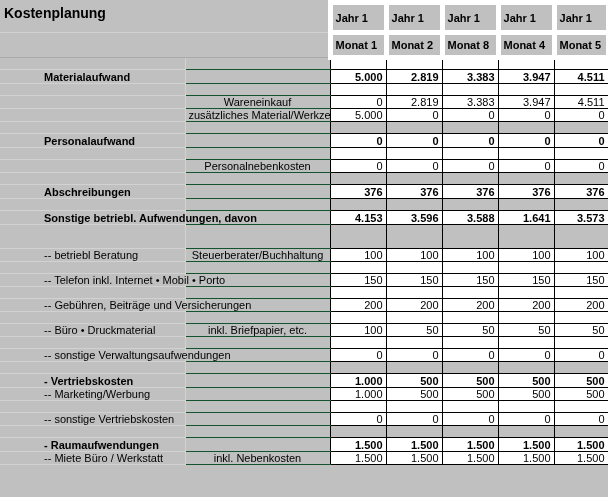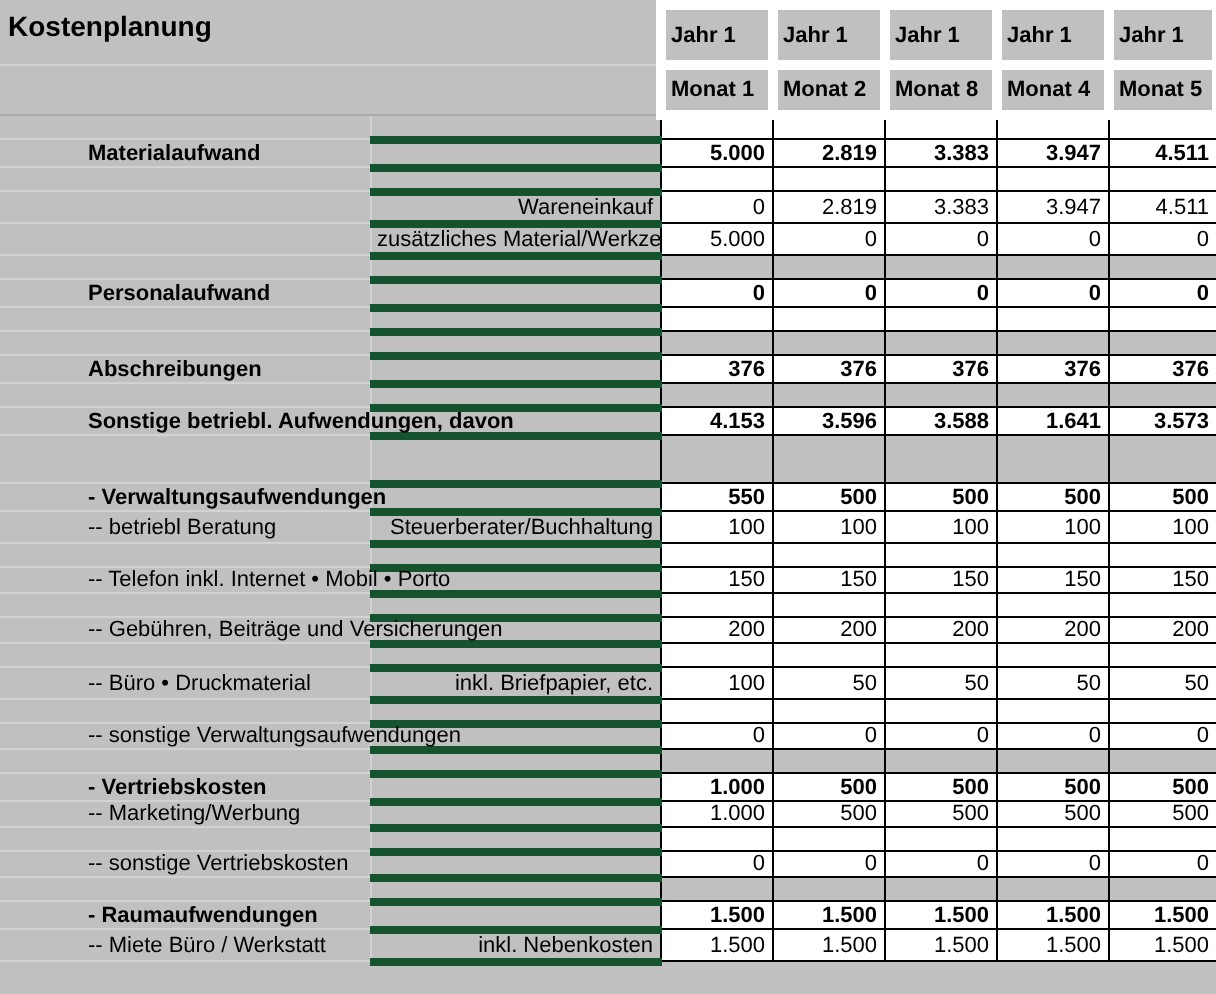--- a/index.html
+++ b/index.html
@@ -50,22 +50,22 @@
   td.lab {
     background: var(--gray, #c0c0c0);
     text-align: left;
     border-bottom: 1px solid #d2d2d2;
     border-right: 1px solid #d2d2d2;
     overflow: visible;
     padding-left: 44px;
   }
   td.sub {
     background: var(--gray, #c0c0c0);
-    text-align: right;
-    border-bottom: 4px solid #14532d;
+    text-align: center;
+    border-bottom: 1px solid #14532d;
     overflow: hidden;
     margin-left: 12px;
   }
   td.val {
     background: #ffffff;
     text-align: right;
     border: 1px solid #000000;
     overflow: hidden;
   }
   tr.section { height: 14px; }
@@ -173,20 +173,29 @@
         </tr>
         <tr class="spacer bg-white">
           <td class="lab"></td>
           <td class="sub"></td>
           <td class="val"></td>
           <td class="val"></td>
           <td class="val"></td>
           <td class="val"></td>
           <td class="val"></td>
         </tr>
+        <tr class="detail">
+          <td class="lab"></td>
+          <td class="sub">Personalnebenkosten</td>
+          <td class="val">0</td>
+          <td class="val">0</td>
+          <td class="val">0</td>
+          <td class="val">0</td>
+          <td class="val">0</td>
+        </tr>
         <tr class="spacer bg-gray">
           <td class="lab"></td>
           <td class="sub"></td>
           <td class="val"></td>
           <td class="val"></td>
           <td class="val"></td>
           <td class="val"></td>
           <td class="val"></td>
         </tr>
         <tr class="section">
@@ -218,29 +227,20 @@
         </tr>
         <tr class="spacer bg-gray tall">
           <td class="lab"></td>
           <td class="sub"></td>
           <td class="val"></td>
           <td class="val"></td>
           <td class="val"></td>
           <td class="val"></td>
           <td class="val"></td>
         </tr>
-        <tr class="section">
-          <td class="lab">- Verwaltungsaufwendungen</td>
-          <td class="sub"></td>
-          <td class="val">550</td>
-          <td class="val">500</td>
-          <td class="val">500</td>
-          <td class="val">500</td>
-          <td class="val">500</td>
-        </tr>
         <tr class="detail">
           <td class="lab">-- betriebl Beratung</td>
           <td class="sub">Steuerberater/Buchhaltung</td>
           <td class="val">100</td>
           <td class="val">100</td>
           <td class="val">100</td>
           <td class="val">100</td>
           <td class="val">100</td>
         </tr>
         <tr class="spacer bg-white">

